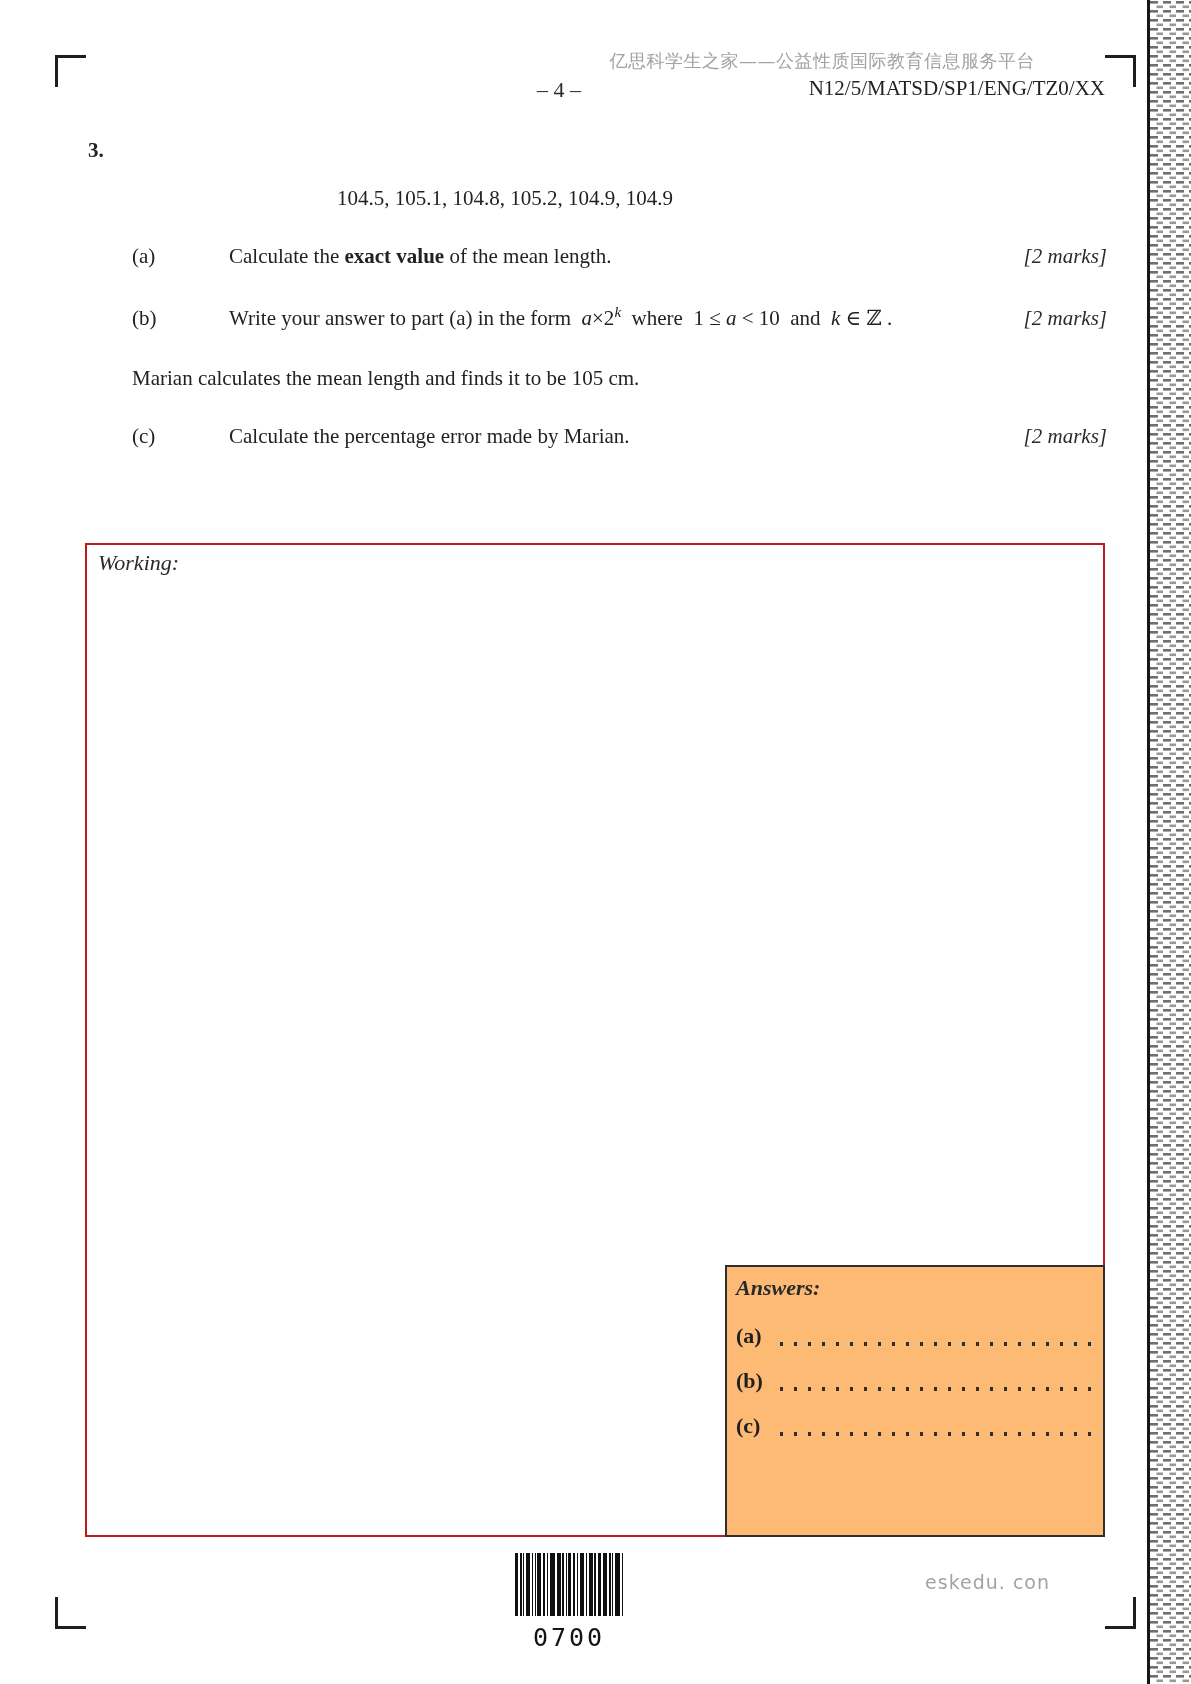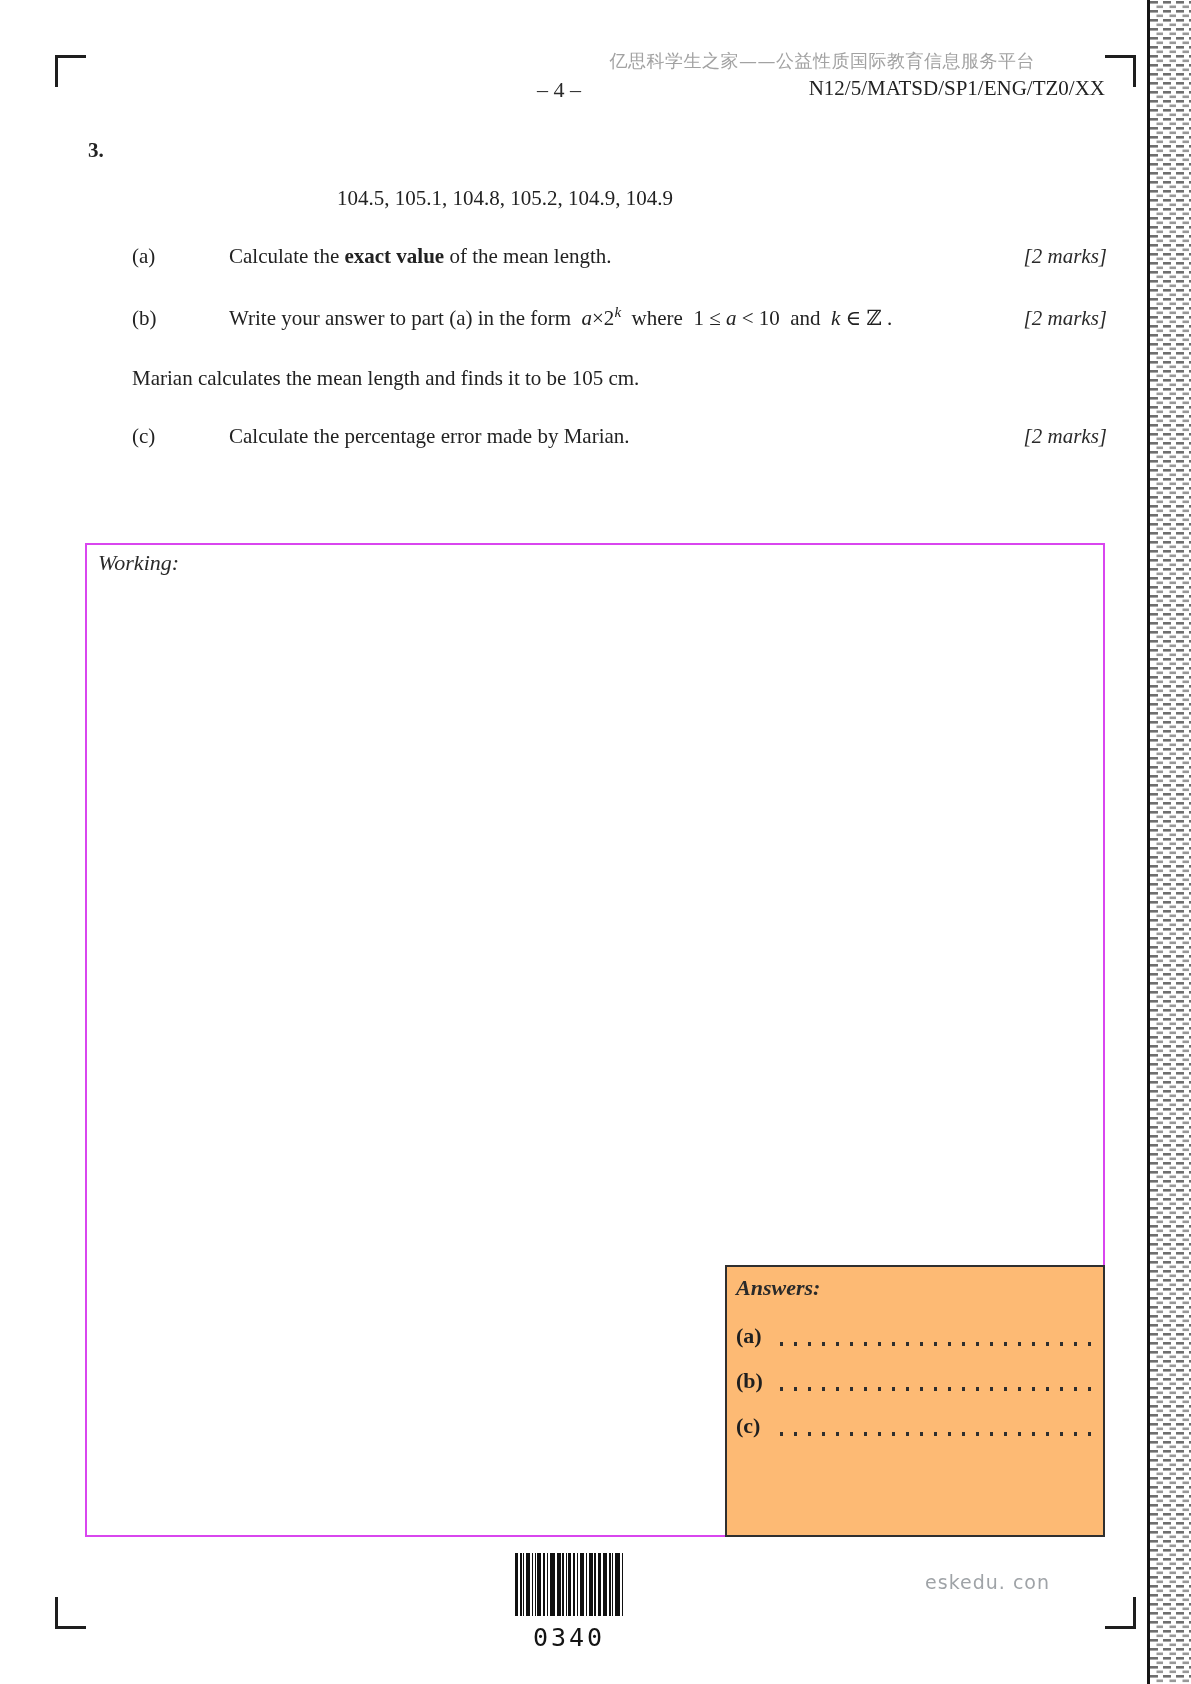--- a/index.html
+++ b/index.html
@@ -29,21 +29,21 @@
   .q-intro{top:137px;left:140px;}
   .q-data{top:185px;left:337px;}
   .part-label{position:absolute;left:132px;}
   .part-text{position:absolute;left:185px;margin-left:44px;}
   .marks{position:absolute;right:84px;font-style:italic;color:#2b2b2b;}
   .math-i{font-style:italic;}
   sup.k{font-style:italic;font-size:0.72em;vertical-align:super;line-height:0;}
   
   .working-box{
     left:85px;top:543px;width:1020px;height:994px;
-    border:2px solid #d946ef;box-sizing:border-box;background:#fff;
+    border:2px solid #b91c1c;box-sizing:border-box;background:#fff;
   }
   .working-label{position:absolute;left:11px;top:5px;font-style:italic;font-size:22px;color:#2a2a2a;}
   .answers-box{
     left:725px;top:1265px;width:380px;height:272px;
     border:2px solid #2f2f2f;box-sizing:border-box;background:#fdba74;font-weight:bold;
   }
   .answers-label{position:absolute;left:9px;top:8px;font-style:italic;font-size:22px;color:#2a2a2a;}
   .ans-row{position:absolute;left:9px;right:12px;display:flex;align-items:flex-end;}
   .ans-label{font-size:22px;width:44px;flex:0 0 auto;}
   .ans-dots{
@@ -147,21 +147,21 @@
         <rect x="74" y="0" width="4" height="63"></rect>
           <rect x="79" y="0" width="2" height="63"></rect>
         <rect x="83" y="0" width="3" height="63"></rect>
           <rect x="88" y="0" width="4" height="63"></rect>
         <rect x="94" y="0" width="2" height="63"></rect>
           <rect x="97" y="0" width="1" height="63"></rect>
         <rect x="100" y="0" width="5" height="63"></rect>
           <rect x="107" y="0" width="1" height="63"></rect>
       </g>
     </svg>
-    <div class="barcode-number">0340</div>
+    <div class="barcode-number">0700</div>
   </div>
 
   <div class="abs watermark">eskedu. con</div>
 
   <div class="edge-texture">
     <svg width="41" height="1684" aria-hidden="true">
       <defs>
         <pattern id="dashpat" width="13" height="9" patternUnits="userSpaceOnUse">
           <rect x="0" y="1" width="8" height="2.6" fill="#6f6f6f"></rect>
           <rect x="6.5" y="5.5" width="8" height="2.6" fill="#989898"></rect>

